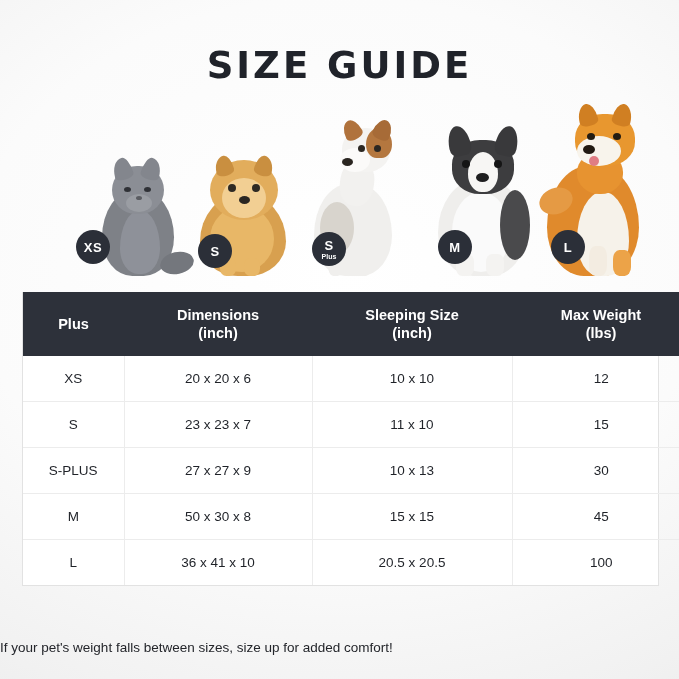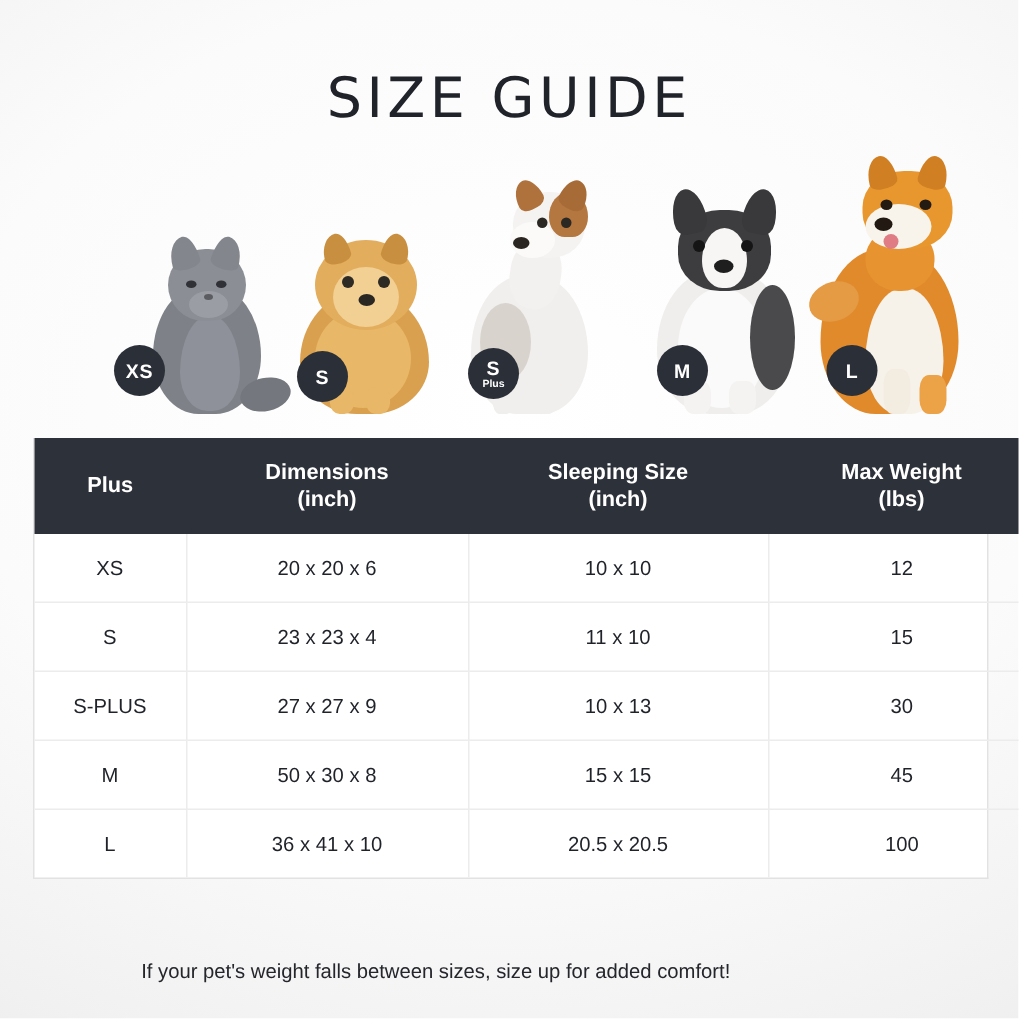--- a/index.html
+++ b/index.html
@@ -21,21 +21,21 @@
       radial-gradient(ellipse 120% 90% at 50% 40%, #ffffff 0%, #fbfbfb 45%, #f1f1f1 75%, #e6e6e6 100%);
     box-sizing: border-box;
   }
   .title {
     position: absolute;
     top: 44px;
     left: 0;
     width: 679px;
     text-align: center;
     font-size: 37px;
-    font-weight: normal;
+    font-weight: bold;
     letter-spacing: 3px;
     color: #20232a;
     font-family: "DejaVu Sans", sans-serif;
   }
 
   
   .animals {
     position: absolute;
     top: 96px;
     left: 28px;
@@ -103,21 +103,20 @@
   .col-size { width: 93px; }
   .col-dim  { width: 180px; }
   .col-sleep{ width: 192px; }
   .col-wt   { width: 170px; }
 
   .footnote {
     position: absolute;
     top: 640px;
     left: 0;
     width: 581px;
-    text-align: center;
     font-size: 13.5px;
     color: #24262b;
   }
 </style>
 </head>
 <body>
 
 <div class="page">
 
   <div class="title">SIZE GUIDE</div>
@@ -292,21 +291,21 @@
       </thead>
       <tbody>
         <tr>
           <td class="col-size">XS</td>
           <td class="col-dim">20 x 20 x 6</td>
           <td class="col-sleep">10 x 10</td>
           <td class="col-wt">12</td>
         </tr>
         <tr>
           <td class="col-size">S</td>
-          <td class="col-dim">23 x 23 x 4</td>
+          <td class="col-dim">23 x 23 x 7</td>
           <td class="col-sleep">11 x 10</td>
           <td class="col-wt">15</td>
         </tr>
         <tr>
           <td class="col-size">S-PLUS</td>
           <td class="col-dim">27 x 27 x 9</td>
           <td class="col-sleep">10 x 13</td>
           <td class="col-wt">30</td>
         </tr>
         <tr>

